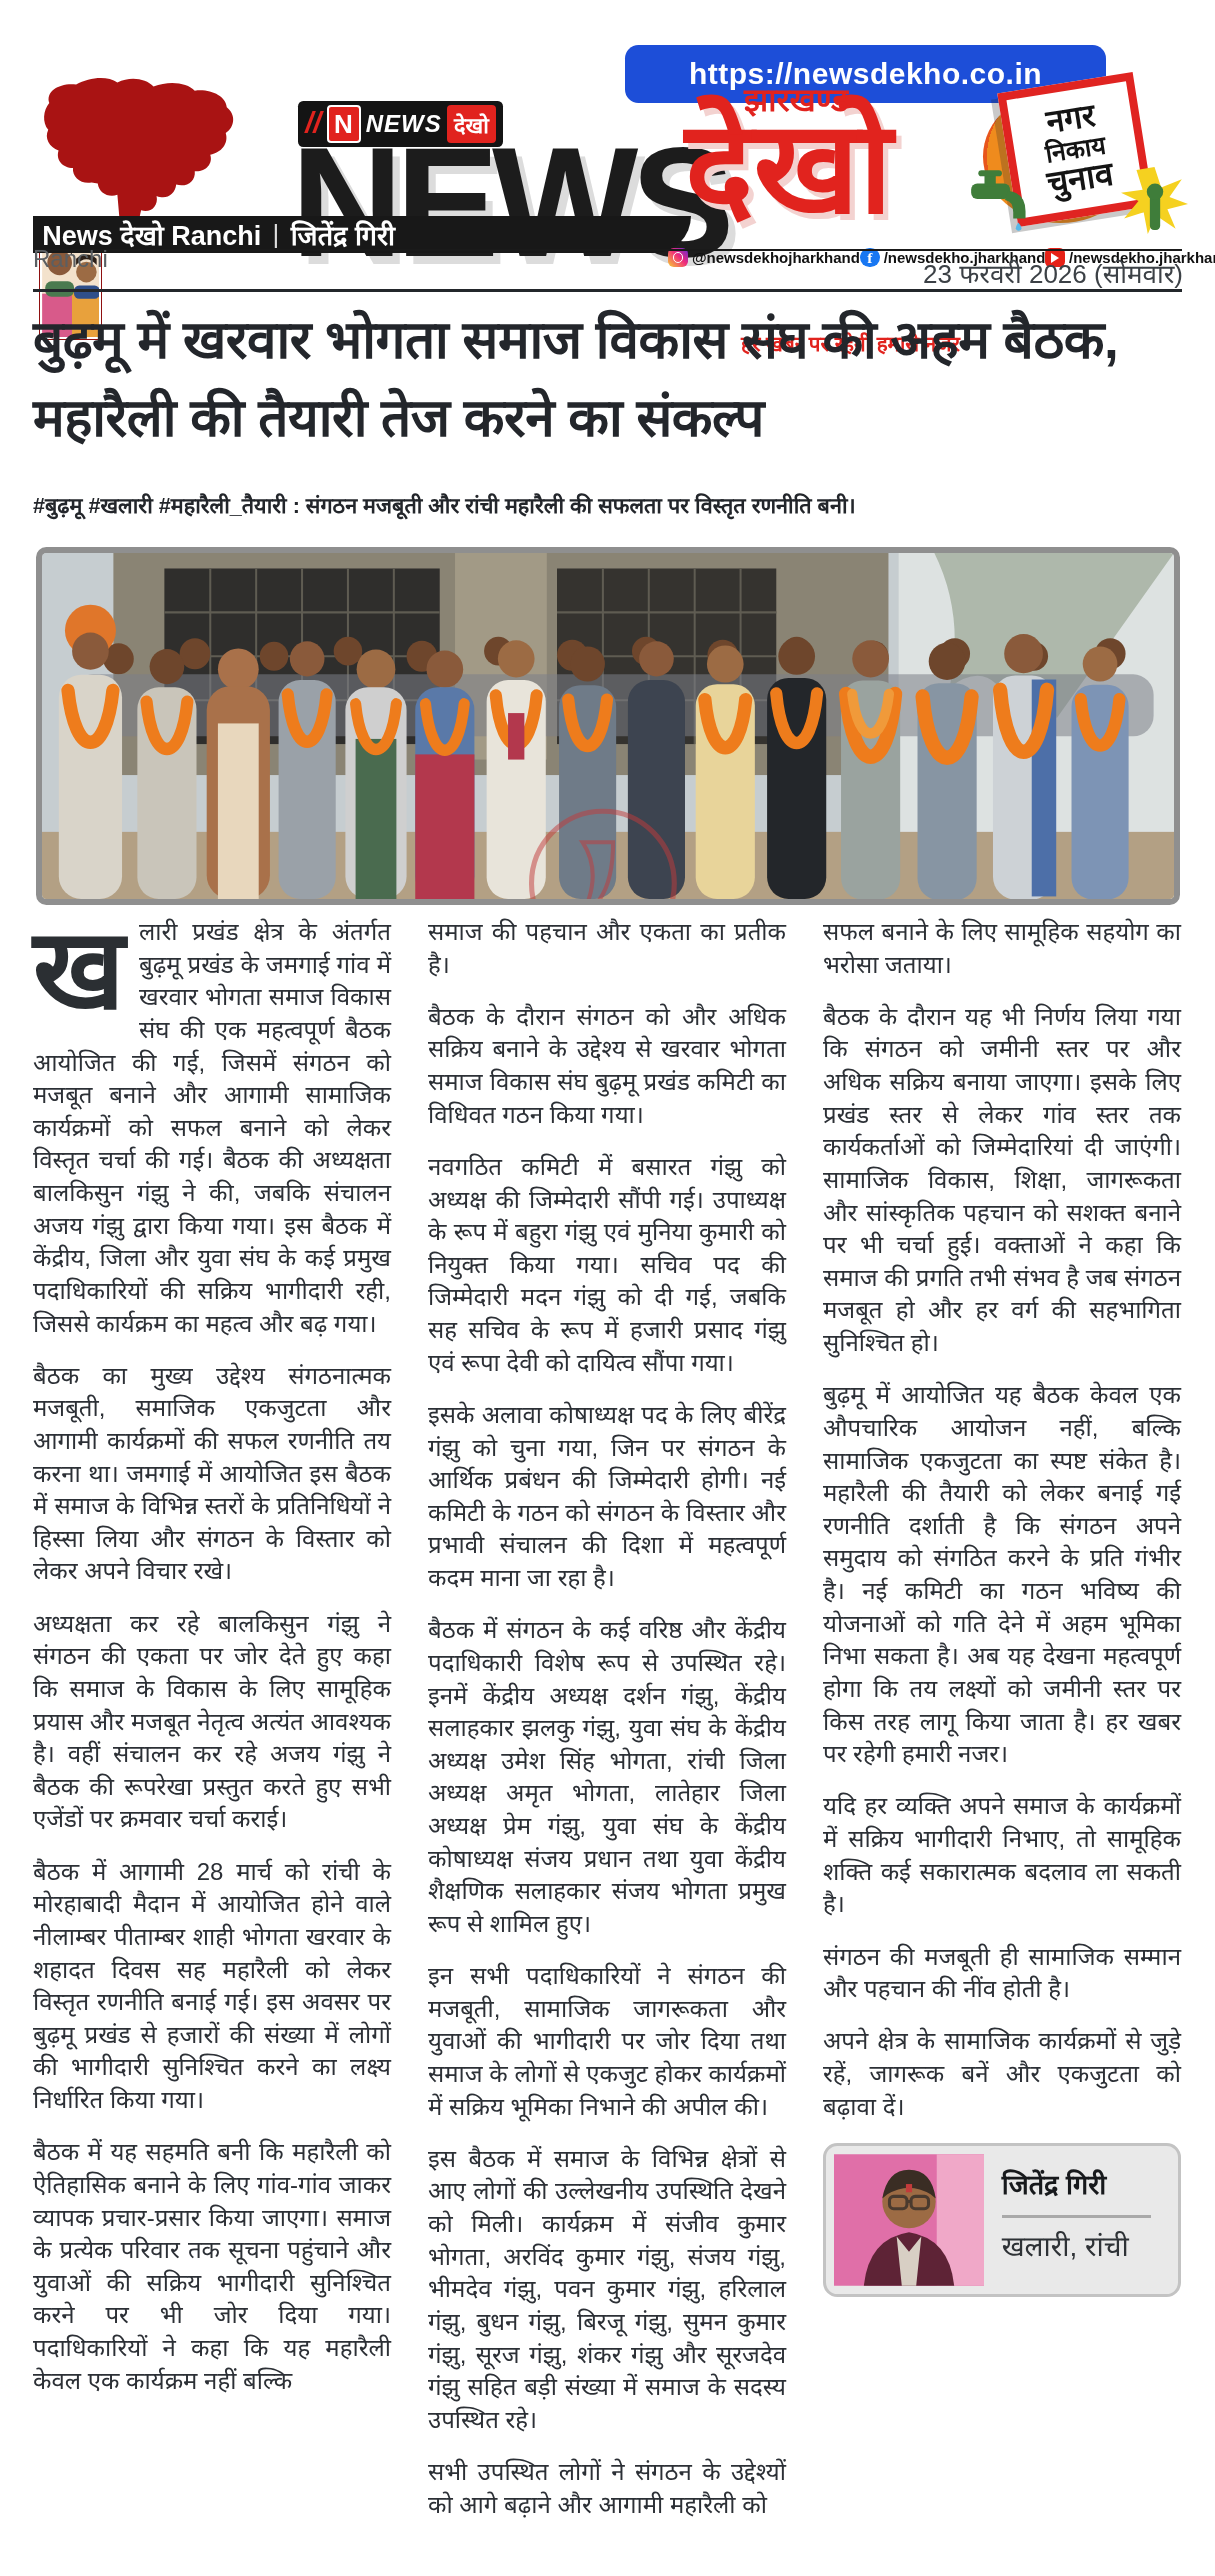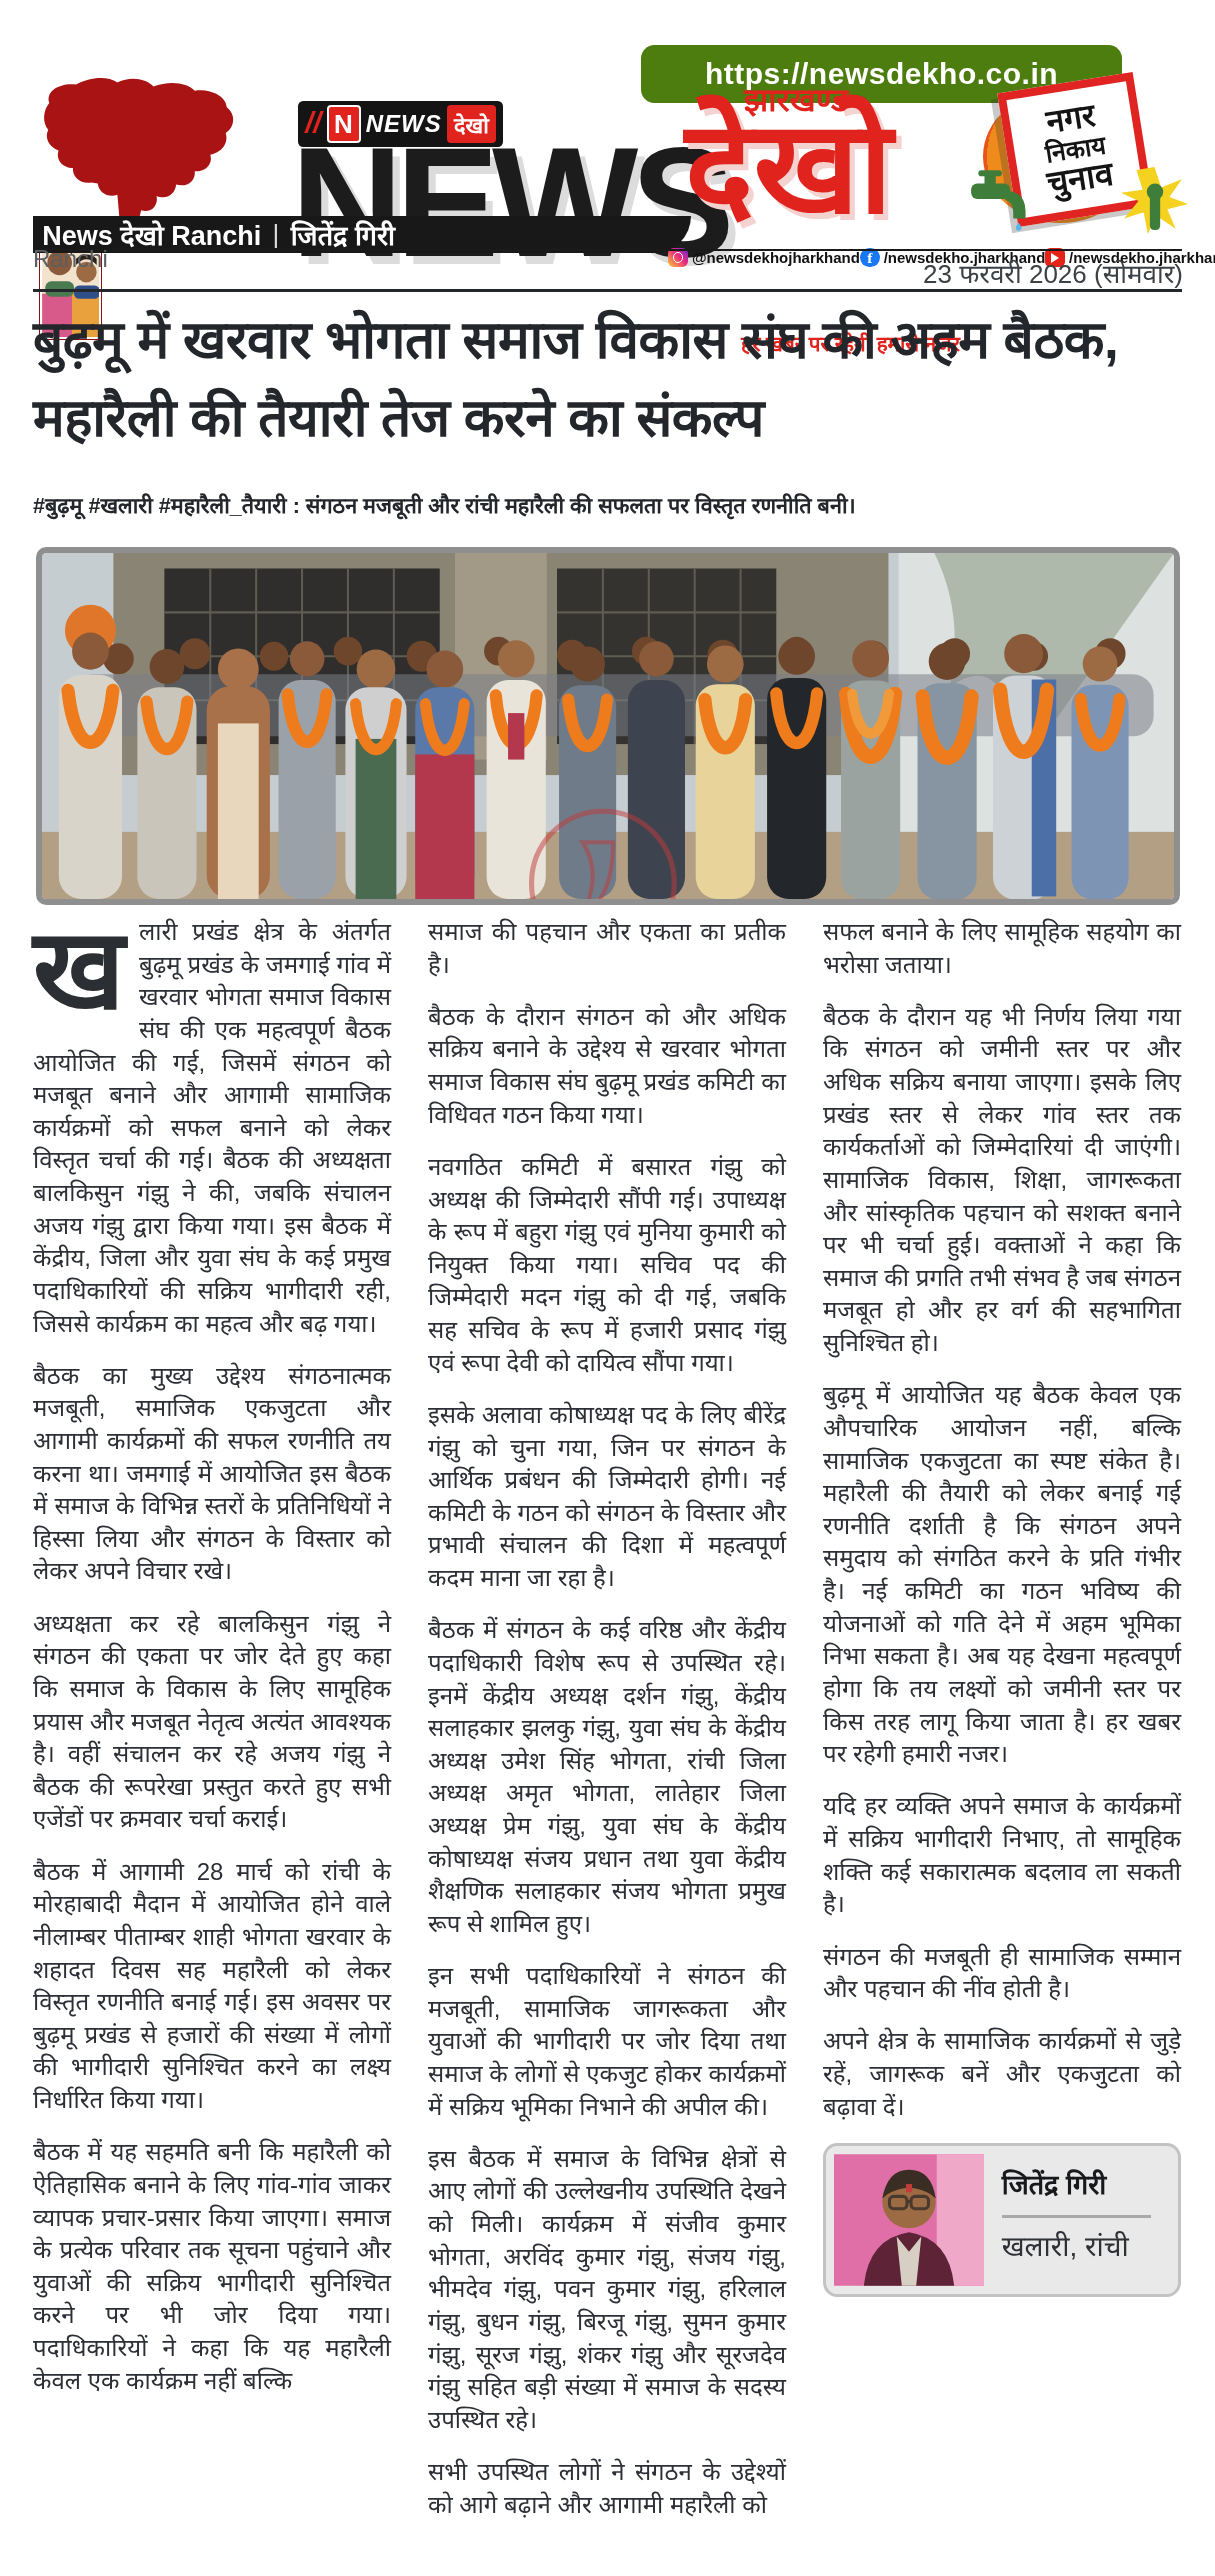--- a/index.html
+++ b/index.html
@@ -2,21 +2,21 @@
 <html style="font-size:8.2px"><head>
 <meta charset="utf-8">
 <style>
   * { margin:0; padding:0; box-sizing:border-box; }
   html,body { background:#ffffff; }
   body { width:1216px; height:2845px; position:relative; overflow:hidden;
          font-family:"Liberation Sans","DejaVu Sans",sans-serif; }
   .abs { position:absolute; }
 
   
-  .url-pill { left:641px; top:45px; width:481px; height:58px; background:#4d7c0f;
+  .url-pill { left:625px; top:45px; width:481px; height:58px; background:#1d4ed8;
     border-radius:13.4px; display:flex; align-items:center; justify-content:center;
     color:#fff; font-size:30px; font-weight:700; letter-spacing:0.5px; }
 
   .map-wrap { left:40px; top:73px; width:227px; height:155px; }
   .people-panel { left:117px; top:97px; width:61px; height:109px; background:#fdf6ee;
     border:2.1px solid #fff; box-shadow:0 0 0 1px #8f1010; overflow:hidden; }
 
   .badge-small { left:298px; top:101px; height:46px; display:flex; align-items:stretch;
     background:#141414; border-radius:5.2px; padding:4.1px 7.2px; gap:5.2px; }
   .badge-small .slashes { color:#e1231e; font-size:29px; font-weight:900; font-style:italic; line-height:37px; }

